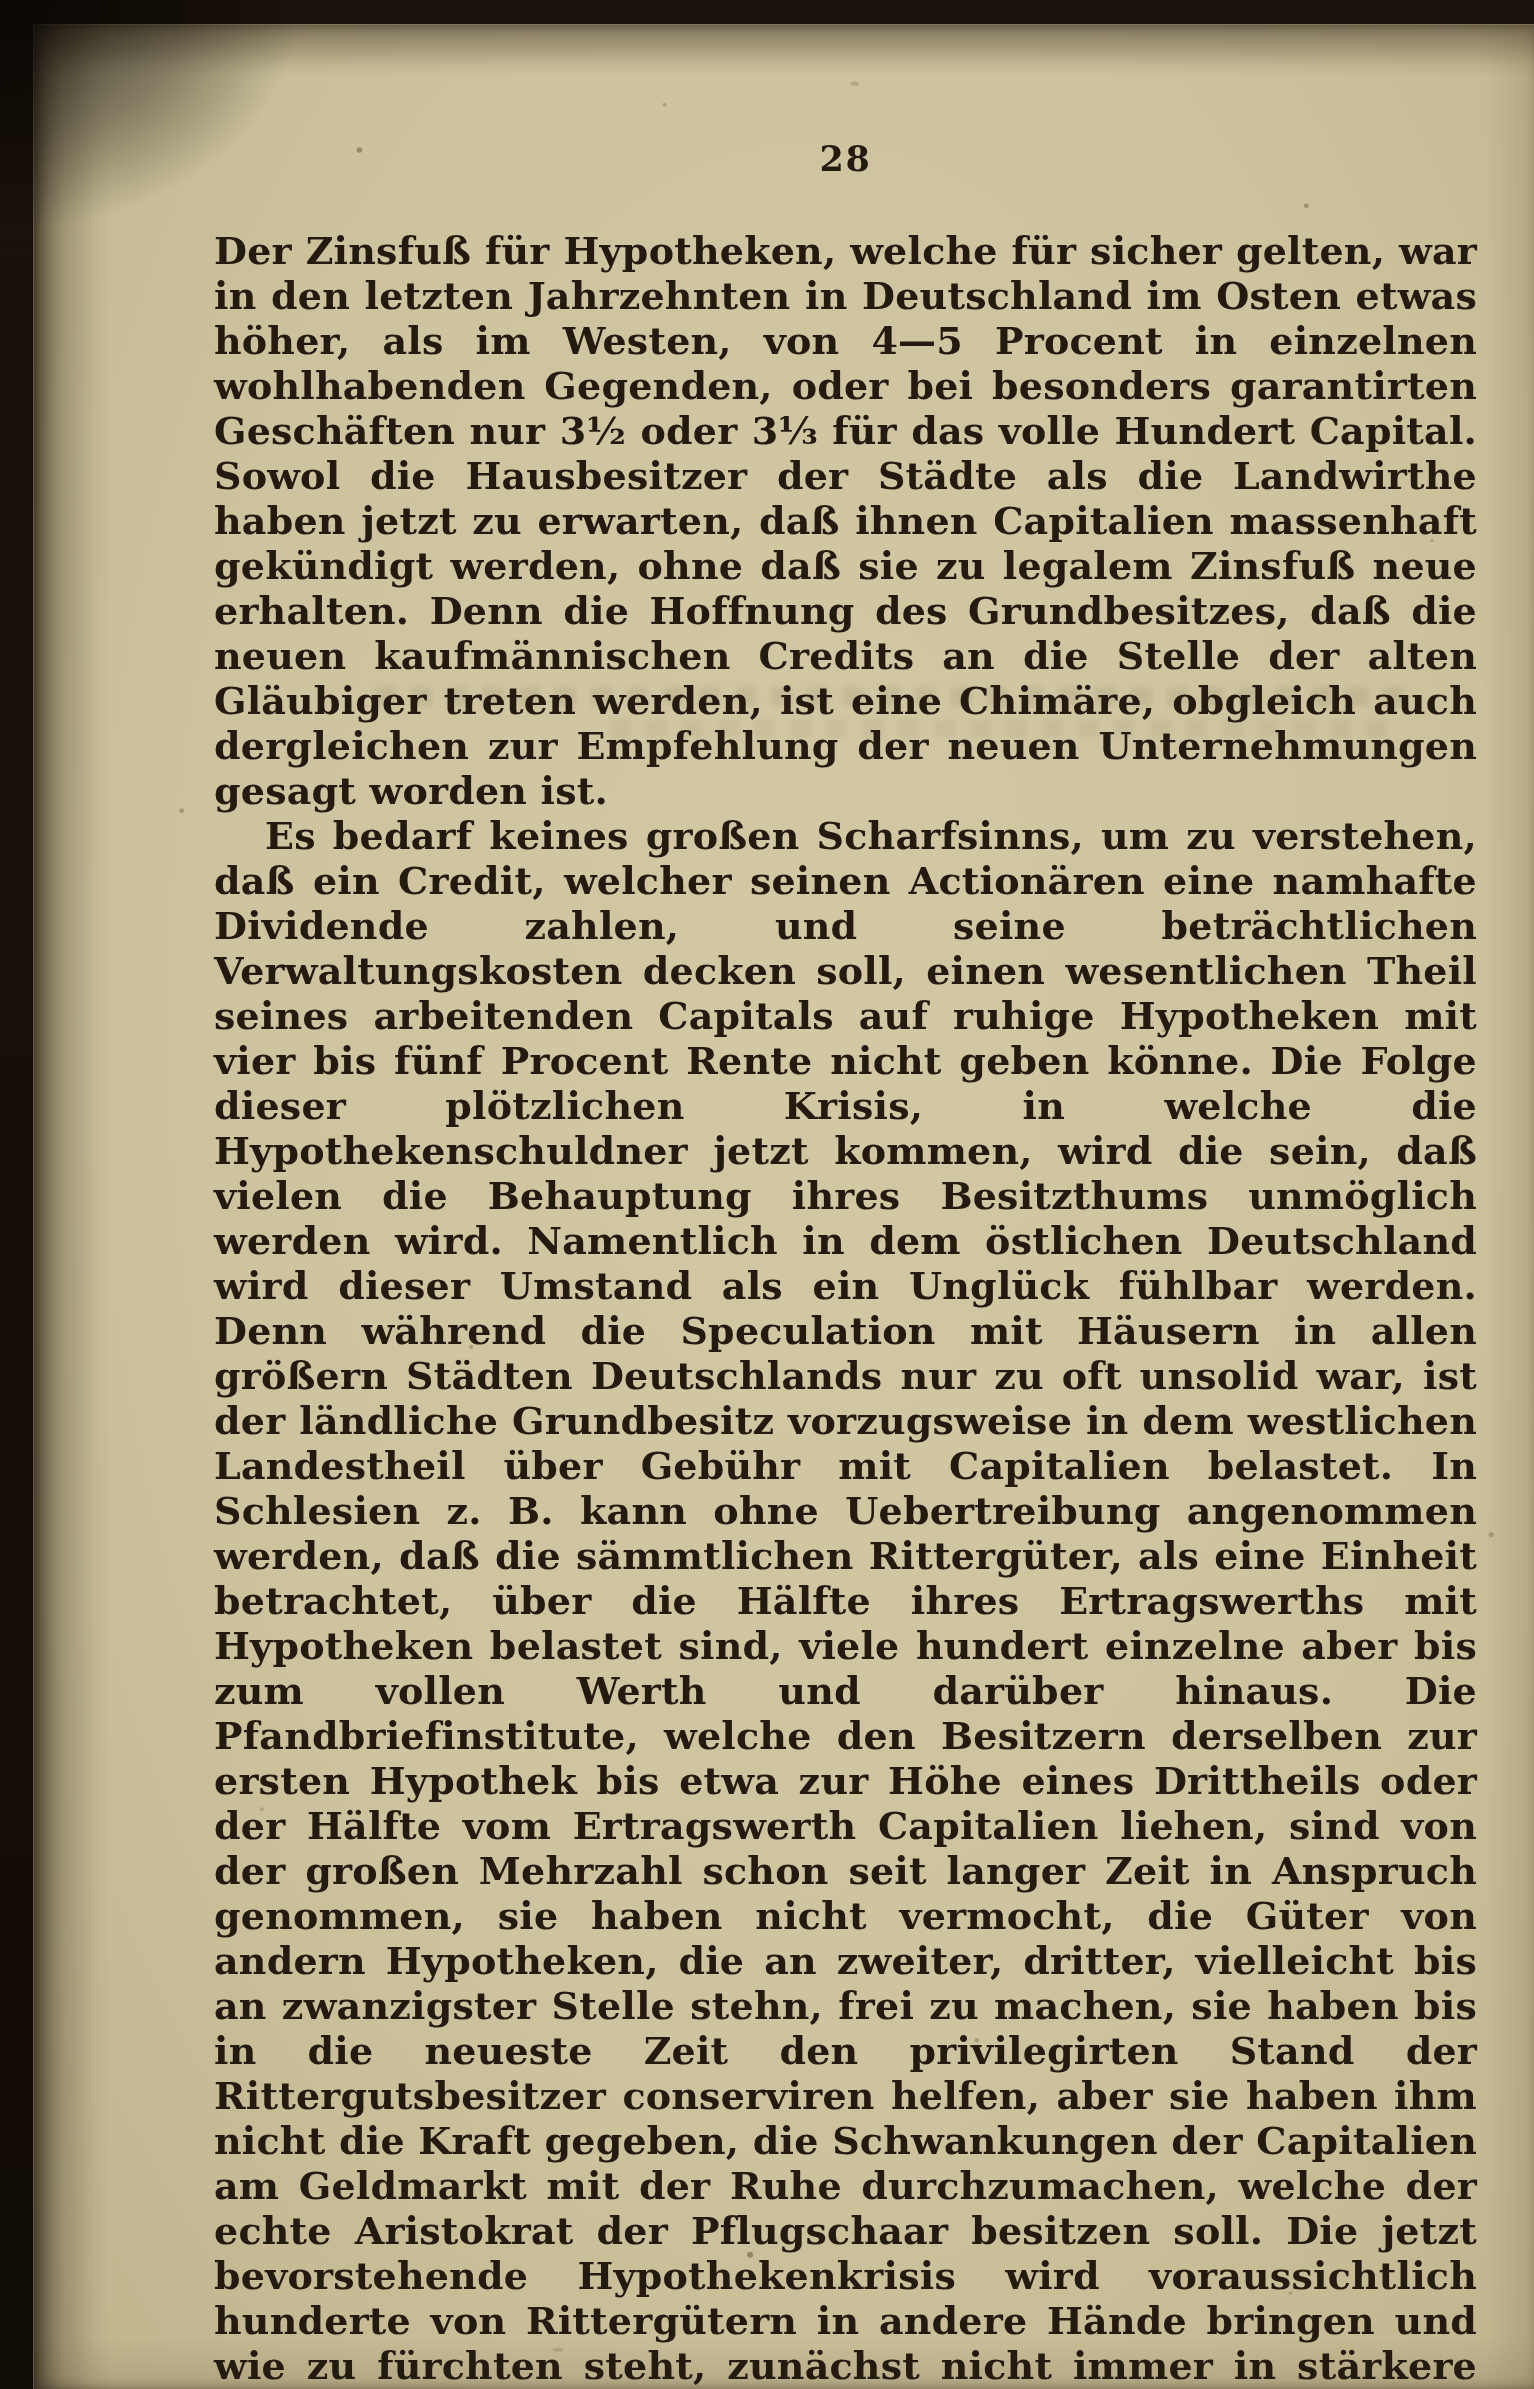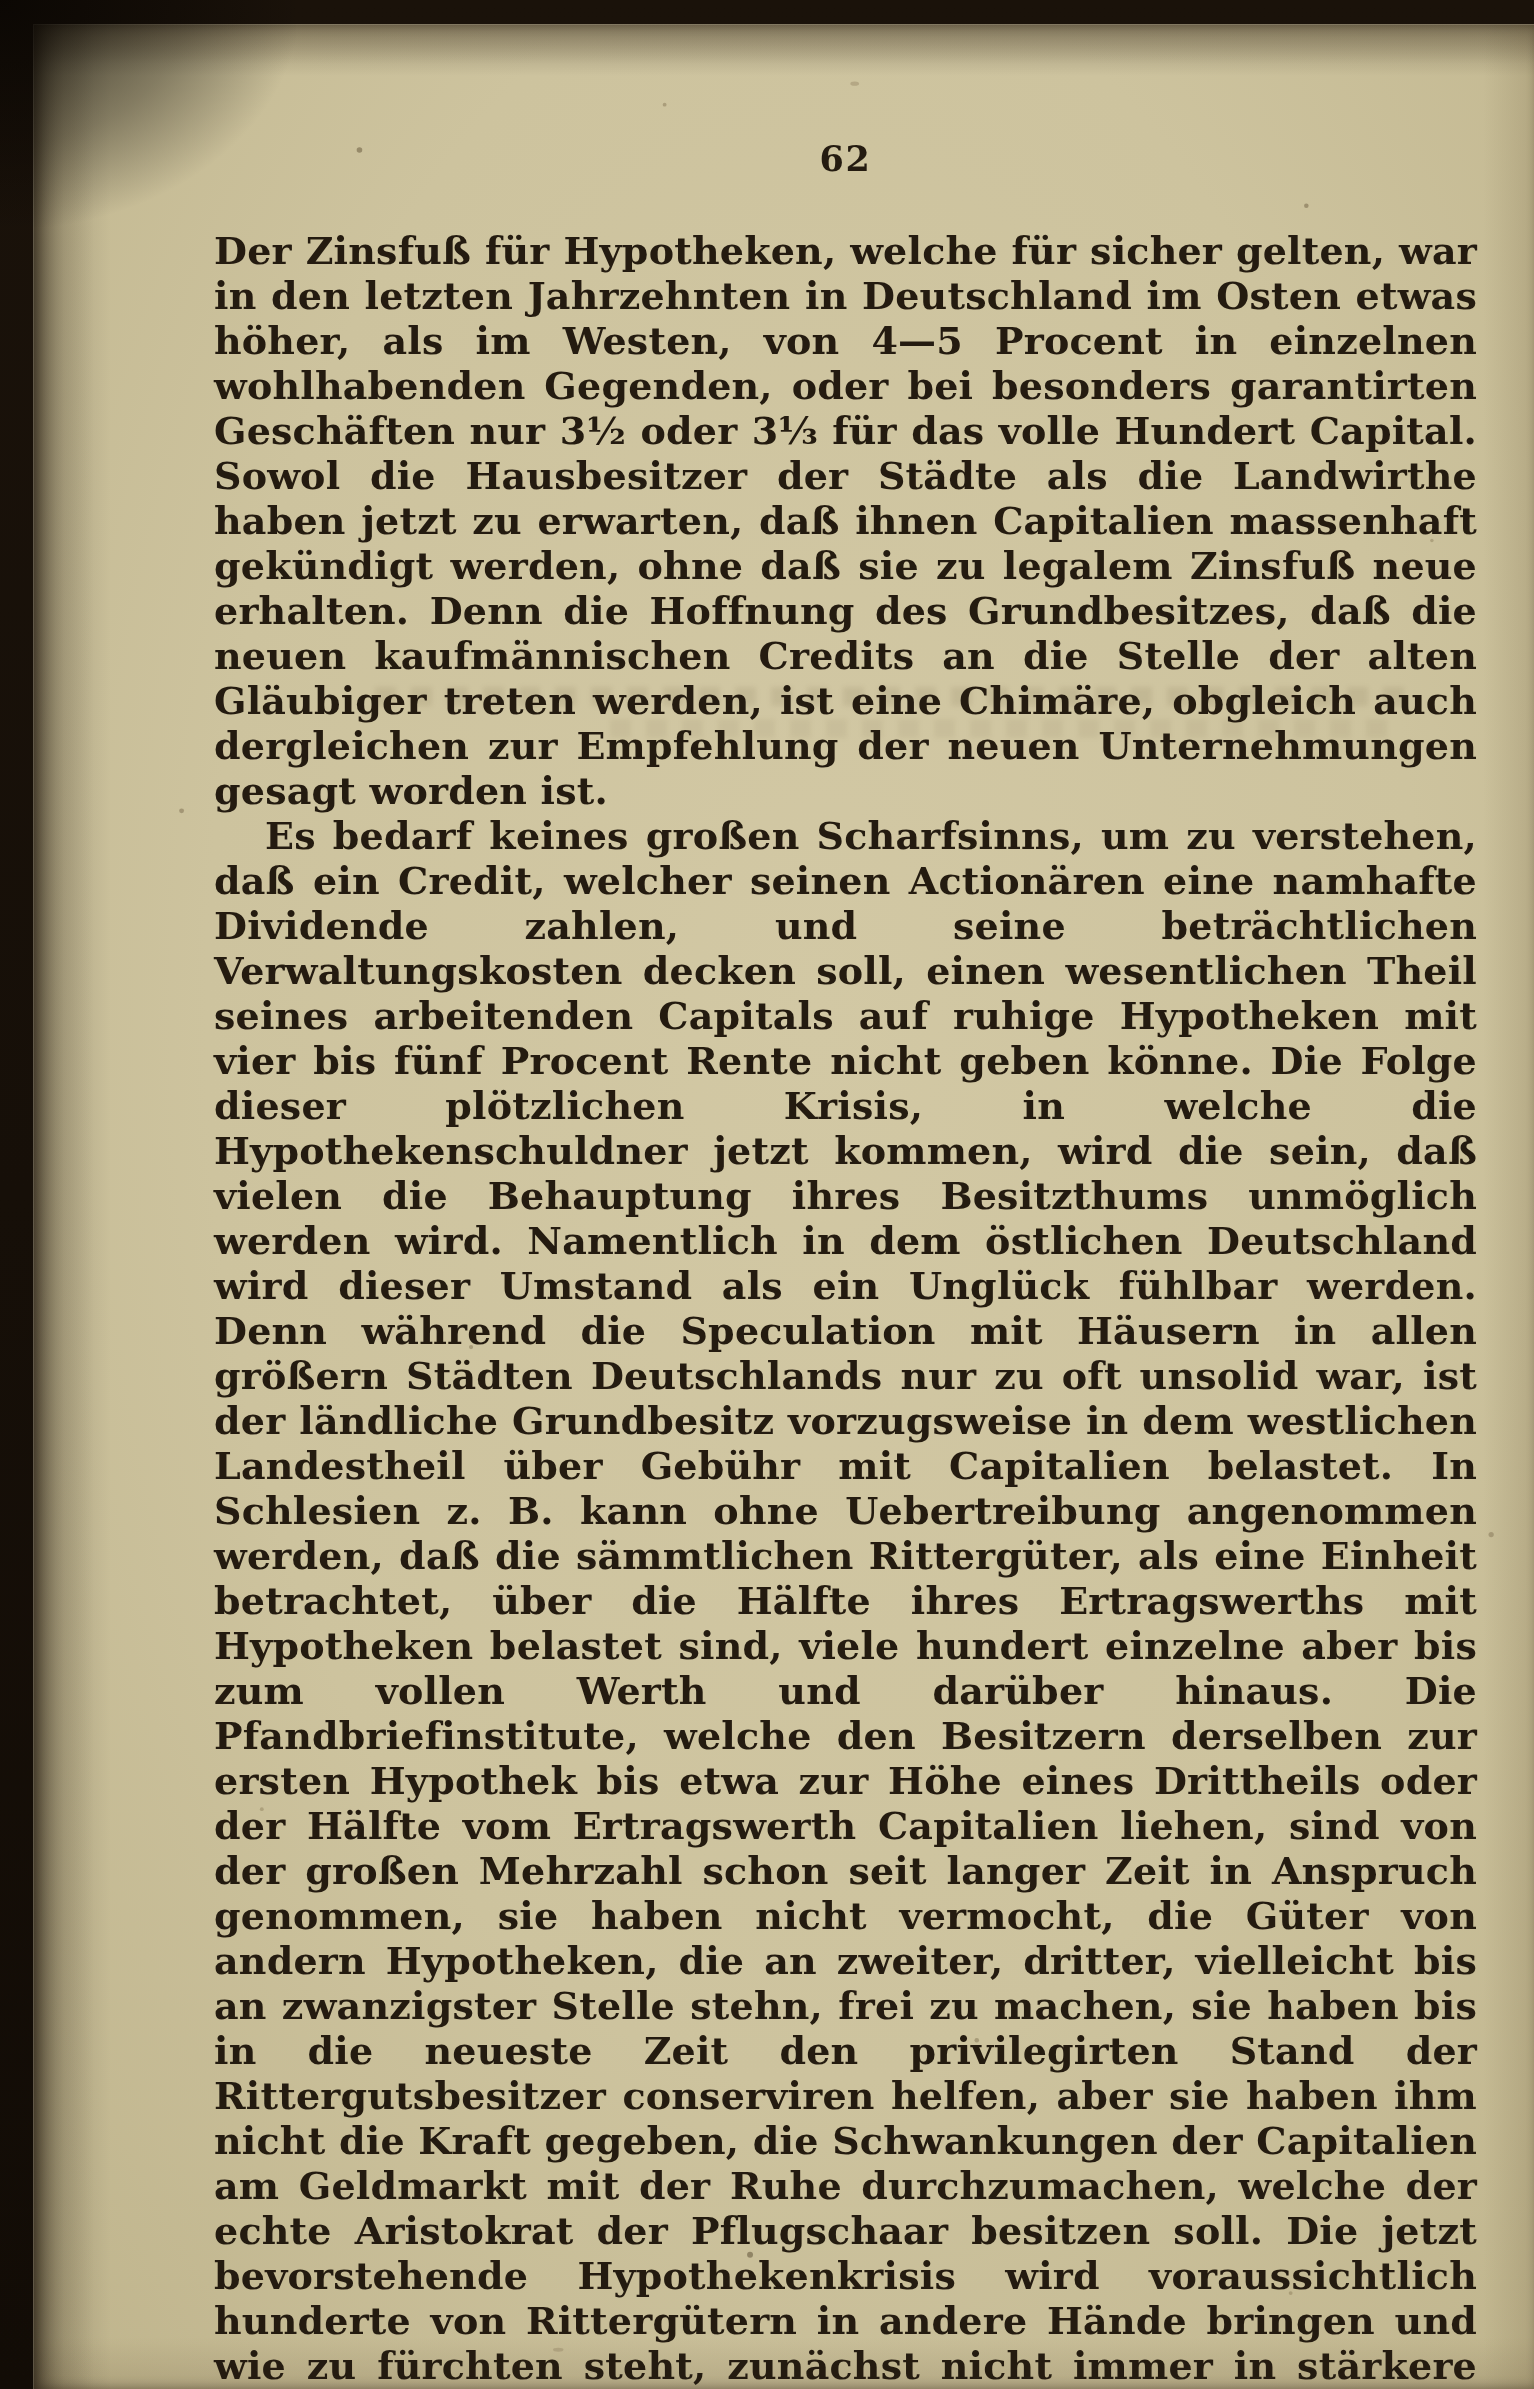--- a/index.html
+++ b/index.html
@@ -133,21 +133,21 @@
     <circle cx="540" cy="1545" r="2.4" fill="#57462c" opacity="0.32"></circle>
     <circle cx="1710" cy="1760" r="3.0" fill="#57462c" opacity="0.30"></circle>
     <circle cx="300" cy="2075" r="2.2" fill="#6a5838" opacity="0.30"></circle>
     <circle cx="1120" cy="2340" r="2.6" fill="#57462c" opacity="0.32"></circle>
     <circle cx="860" cy="2586" r="3.4" fill="#4c3d26" opacity="0.45"></circle>
     <circle cx="1480" cy="2630" r="2.2" fill="#6a5838" opacity="0.30"></circle>
     <ellipse cx="980" cy="96" rx="5" ry="2.4" fill="#7a684a" opacity="0.30"></ellipse>
     <ellipse cx="640" cy="2695" rx="6" ry="2.2" fill="#7a684a" opacity="0.28"></ellipse>
   </svg>
 
-  <div class="page-number">62</div>
+  <div class="page-number">28</div>
 
   <div class="text-block">
       <p class="para">Der Zinsfuß für Hypotheken, welche für sicher gelten, war in den letzten Jahrzehnten in Deutschland im Osten etwas höher, als im Westen, von 4—5 Procent in einzelnen wohlhabenden Gegenden, oder bei besonders garantirten Geschäften nur 3½ oder 3⅓ für das volle Hundert Capital. Sowol die Hausbesitzer der Städte als die Landwirthe haben jetzt zu erwarten, daß ihnen Capitalien massenhaft gekündigt werden, ohne daß sie zu legalem Zinsfuß neue erhalten. Denn die Hoffnung des Grundbesitzes, daß die neuen kaufmännischen Credits an die Stelle der alten Gläubiger treten werden, ist eine Chimäre, obgleich auch dergleichen zur Empfehlung der neuen Unternehmungen gesagt worden ist.</p>
       <p class="para">Es bedarf keines großen Scharfsinns, um zu verstehen, daß ein Credit, welcher seinen Actionären eine namhafte Dividende zahlen, und seine beträchtlichen Verwaltungskosten decken soll, einen wesentlichen Theil seines arbeitenden Capitals auf ruhige Hypotheken mit vier bis fünf Procent Rente nicht geben könne. Die Folge dieser plötzlichen Krisis, in welche die Hypothekenschuldner jetzt kommen, wird die sein, daß vielen die Behauptung ihres Besitzthums unmöglich werden wird. Namentlich in dem östlichen Deutschland wird dieser Umstand als ein Unglück fühlbar werden. Denn während die Speculation mit Häusern in allen größern Städten Deutschlands nur zu oft unsolid war, ist der ländliche Grundbesitz vorzugsweise in dem westlichen Landestheil über Gebühr mit Capitalien belastet. In Schlesien z. B. kann ohne Uebertreibung angenommen werden, daß die sämmtlichen Rittergüter, als eine Einheit betrachtet, über die Hälfte ihres Ertragswerths mit Hypotheken belastet sind, viele hundert einzelne aber bis zum vollen Werth und darüber hinaus. Die Pfandbriefinstitute, welche den Besitzern derselben zur ersten Hypothek bis etwa zur Höhe eines Drittheils oder der Hälfte vom Ertragswerth Capitalien liehen, sind von der großen Mehrzahl schon seit langer Zeit in Anspruch genommen, sie haben nicht vermocht, die Güter von andern Hypotheken, die an zweiter, dritter, vielleicht bis an zwanzigster Stelle stehn, frei zu machen, sie haben bis in die neueste Zeit den privilegirten Stand der Rittergutsbesitzer conserviren helfen, aber sie haben ihm nicht die Kraft gegeben, die Schwankungen der Capitalien am Geldmarkt mit der Ruhe durchzumachen, welche der echte Aristokrat der Pflugschaar besitzen soll. Die jetzt bevorstehende Hypothekenkrisis wird voraussichtlich hunderte von Rittergütern in andere Hände bringen und wie zu fürchten steht, zunächst nicht immer in stärkere und reinere. Allerdings wird dieses Unglück ein vorübergehendes sein, ja es deckt eigentlich nur auf, was ohnedies nicht gesund war, und wird bald zur Erfindung eines Heilmittels treiben. Wahrscheinlich zuletzt zu Modificationen des deutschen Hypothekenwesens. Jemehr sich die Zahl der zinstragenden Documente vermehrt, welche der Capitalist jeden Tag kaufen, und jeden Tag wieder verkau-</p>
     </div>
 
 </div>
 
 
 </body></html>

